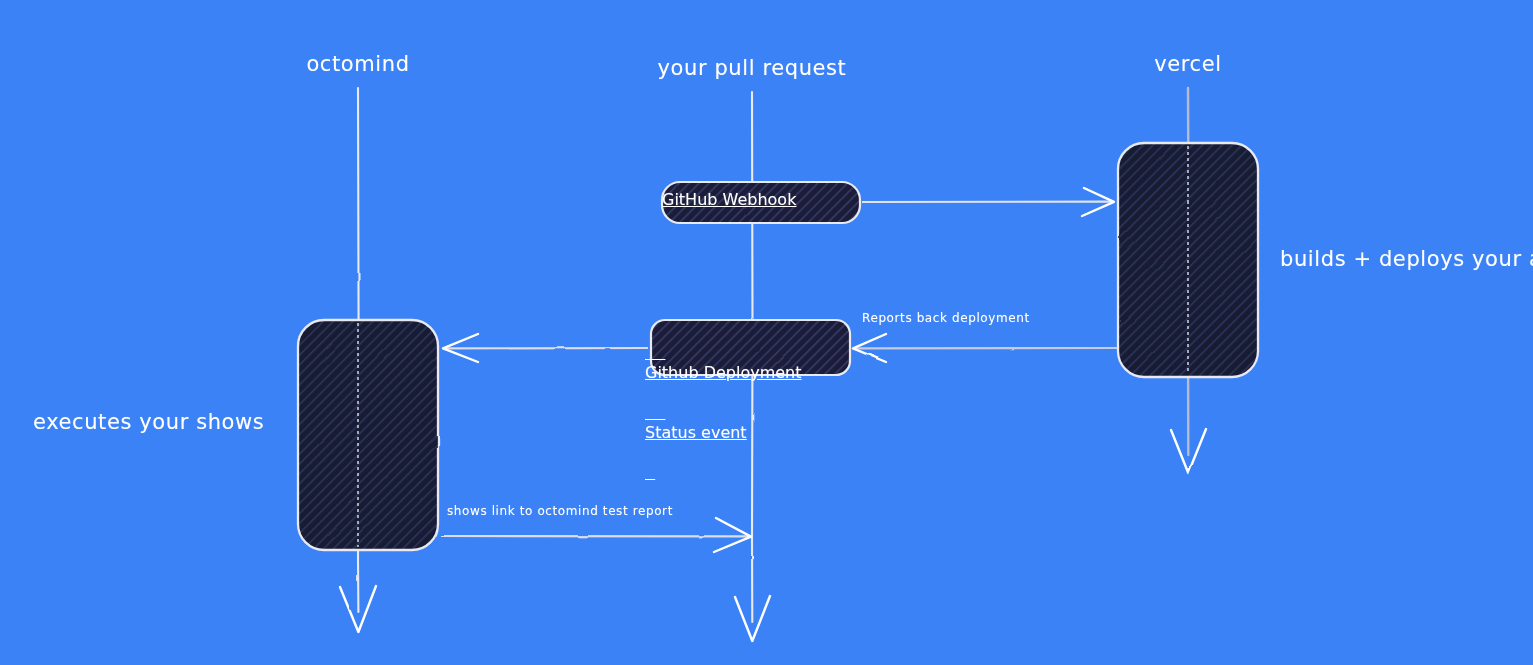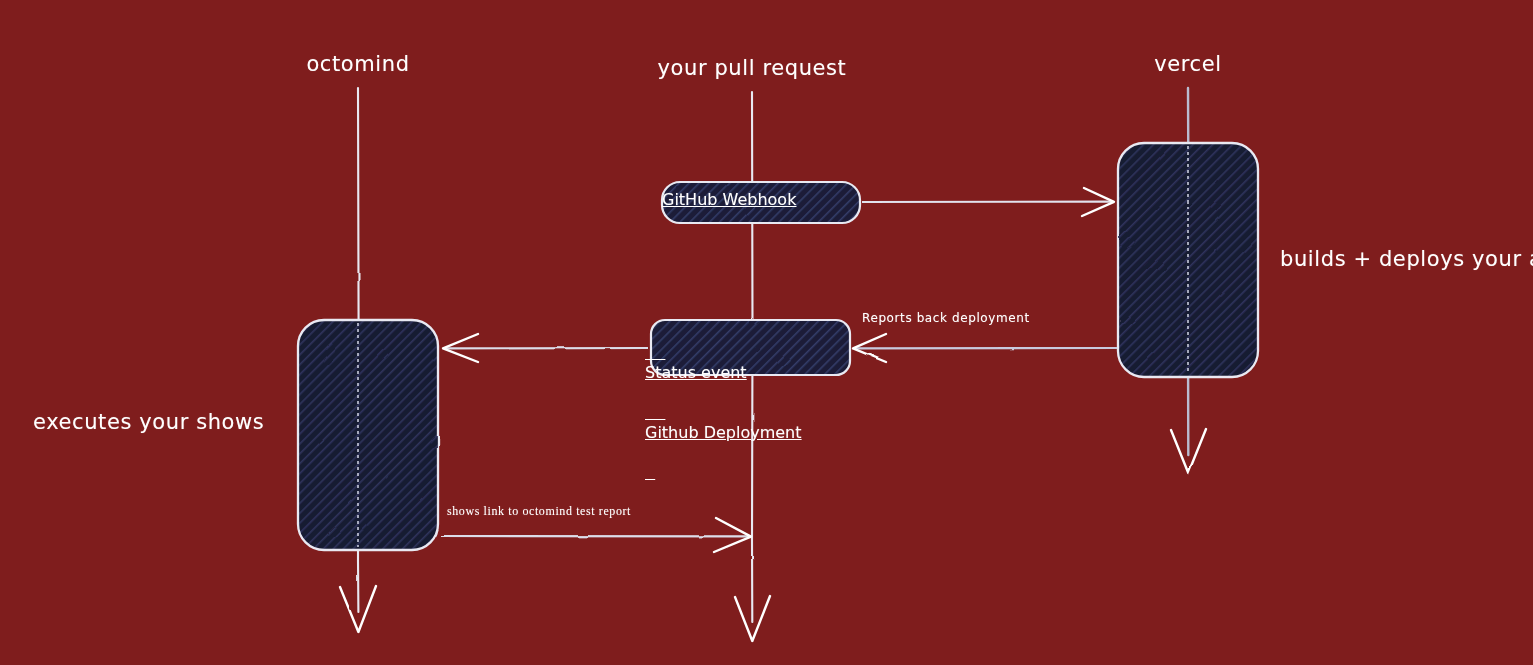--- a/index.html
+++ b/index.html
@@ -5,21 +5,21 @@
 <style>
   html, body {
     margin: 0;
     padding: 0;
     background: #16162b;
   }
   #stage {
     position: relative;
     width: 1533px;
     height: 665px;
-    background: #7f1d1d;
+    background: #3b82f6;
     overflow: hidden;
     font-family: "DejaVu Sans", sans-serif;
   }
   svg.layer {
     position: absolute;
     left: 0;
     top: 0;
     width: 1533px;
     height: 665px;
     overflow: visible;
@@ -137,25 +137,25 @@
 
   <div class="lbl participant-label center" style="left:258px; top:52px; width:200px;">octomind</div>
 
   <div class="lbl participant-label center" style="left:1088px; top:52px; width:200px;">vercel</div>
 
   <div class="lbl participant-label center" style="left:622px; top:56px; width:260px;">your pull request</div>
 
   <div class="box-text center" style="left:662px; top:190px; width:198px;">GitHub Webhook</div>
 
   <div class="box-text center" style="left:645px; top:323px; width:210px;">
+    <div>Github Deployment</div>
     <div>Status event</div>
-    <div>Github Deployment</div>
   </div>
 
   <div class="lbl msg-label" style="left:862px; top:311px;">Reports back deployment</div>
 
-  <div class="lbl msg-label" style="left:447px; top:504px;font-family:Liberation Serif, serif;">shows link to octomind test report</div>
+  <div class="lbl msg-label" style="left:447px; top:504px;">shows link to octomind test report</div>
 
   <div class="lbl note-label" style="left:33px; top:410px;">executes your shows</div>
 
   <div class="lbl note-label" style="left:1280px; top:247px;">builds + deploys your app</div>
 
 </div>
 
 </body></html>

